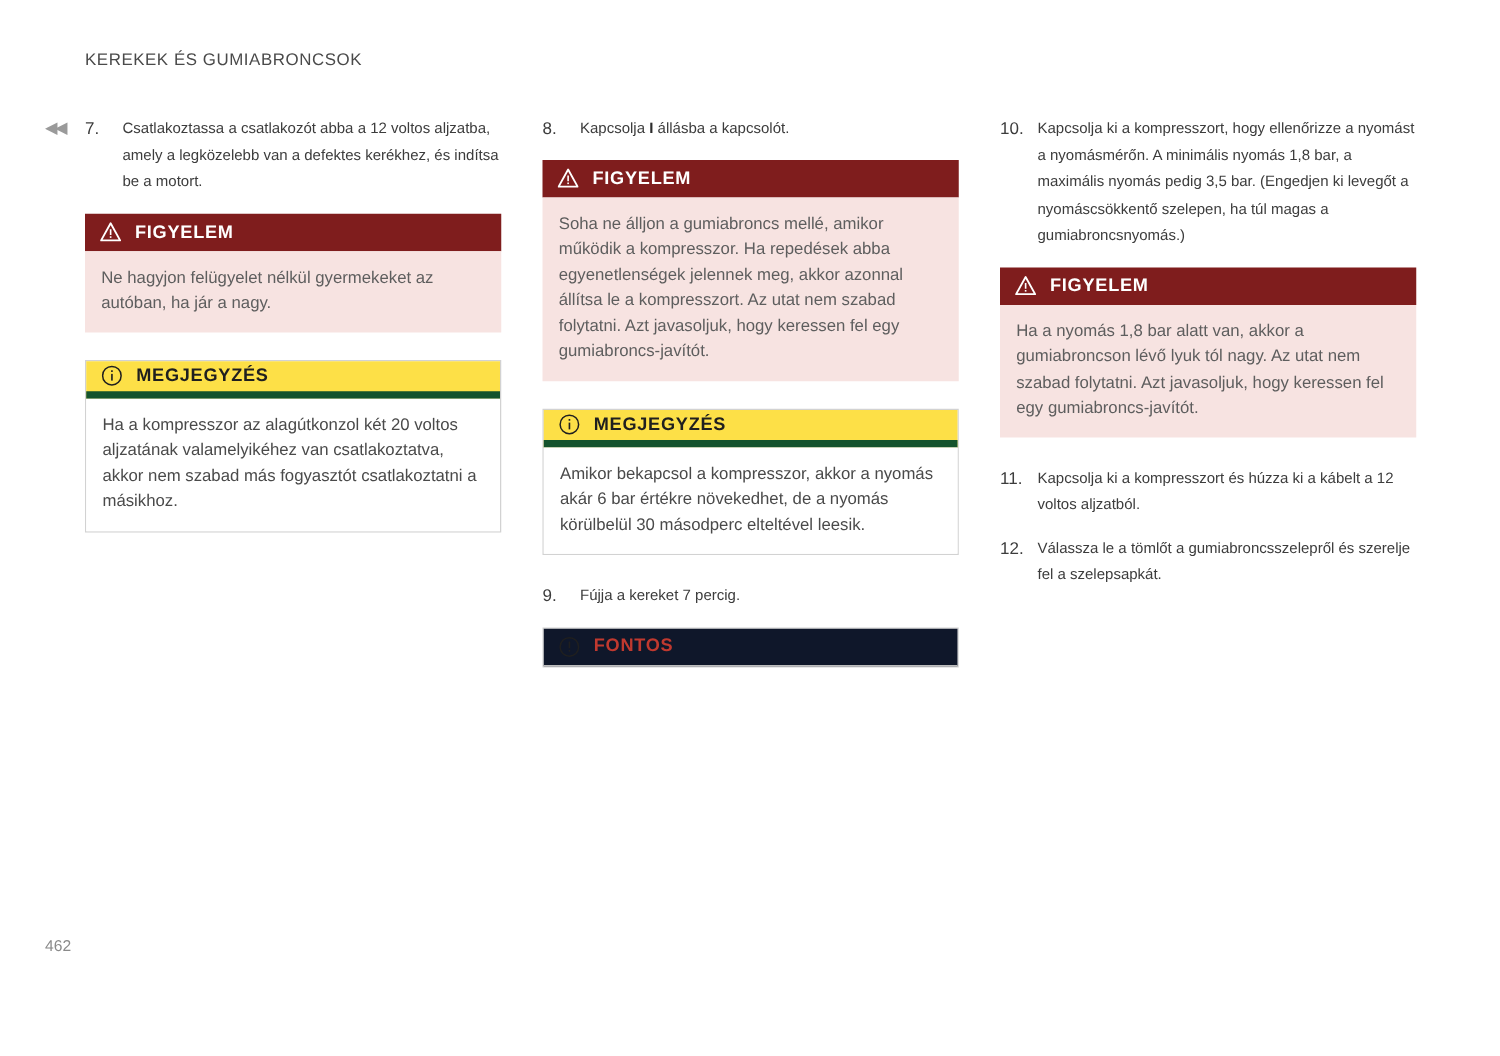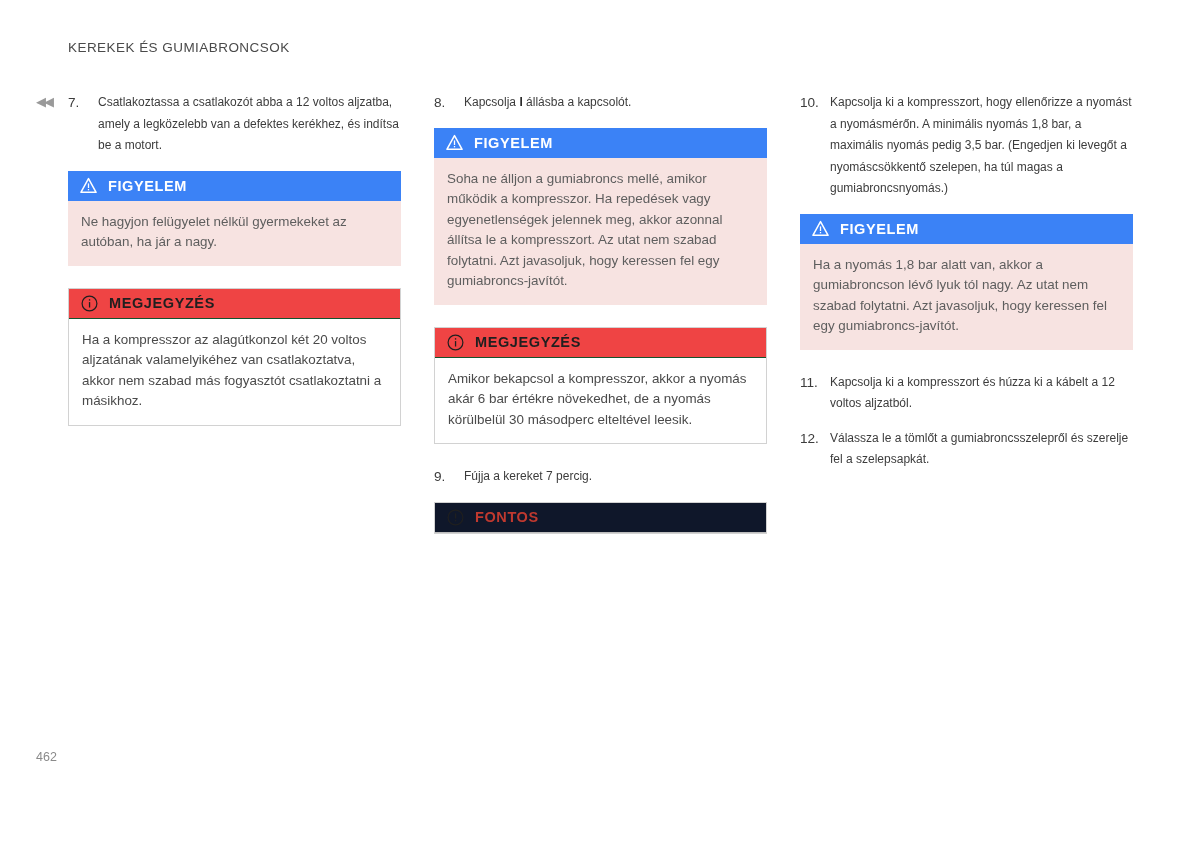--- a/index.html
+++ b/index.html
@@ -103,35 +103,35 @@
   }
   .box-body {
     box-sizing: border-box;
     padding: 11px 13px 13px 13px;
     font-size: 13.4px;
     line-height: 20.5px;
   }
 
   
   .box.warning .box-head {
-    background: #3b82f6;
+    background: #7f1d1d;
   }
   .box.warning .box-title { color: #ffffff; }
   .box.warning .box-body {
     background: #f7e3e1;
     color: #5e5e5e;
   }
 
   
   .box.note {
     border: 1px solid #d2d2d2;
   }
   .box.note .box-head {
-    background: #ef4444;
-    border-bottom: 1px solid #14532d;
+    background: #fde047;
+    border-bottom: 6px solid #14532d;
   }
   .box.note .box-title { color: #1f1f1f; }
   .box.note .box-body {
     background: #ffffff;
     color: #4a4a4a;
   }
 
   
   .box.important {
     border: 1px solid #d2d2d2;
@@ -225,21 +225,21 @@
         <div class="box-head">
           <span class="icon">
             <svg width="17" height="17" viewBox="0 0 17 17">
               <path d="M8.5 1.6 L16.1 15.3 L0.9 15.3 Z" fill="none" stroke="#ffffff" stroke-width="1.5" stroke-linejoin="round"></path>
               <rect x="7.85" y="6.4" width="1.3" height="4.6" fill="#ffffff"></rect>
               <rect x="7.85" y="12.0" width="1.3" height="1.3" fill="#ffffff"></rect>
             </svg>
           </span>
           <span class="box-title">FIGYELEM</span>
         </div>
-        <div class="box-body">Soha ne álljon a gumiabroncs mellé, amikor működik a kompresszor. Ha repedések vagy egyenetlenségek jelennek meg, akkor azonnal állítsa le a kompresszort. Az utat nem szabad folytatni. Azt javasoljuk, hogy keressen fel egy gumiabroncs-javítót.</div>
+        <div class="box-body">Soha ne álljon a gumiabroncs mellé, amikor működik a kompresszor. Ha repedések abba egyenetlenségek jelennek meg, akkor azonnal állítsa le a kompresszort. Az utat nem szabad folytatni. Azt javasoljuk, hogy keressen fel egy gumiabroncs-javítót.</div>
       </div>
 
       <div class="box note">
         <div class="box-head">
           <span class="icon">
             <svg width="17" height="17" viewBox="0 0 17 17">
               <circle cx="8.5" cy="8.5" r="7.4" fill="none" stroke="#1f1f1f" stroke-width="1.2"></circle>
               <rect x="7.9" y="7.1" width="1.3" height="5.4" fill="#1f1f1f"></rect>
               <rect x="7.9" y="4.2" width="1.3" height="1.4" fill="#1f1f1f"></rect>
             </svg>

